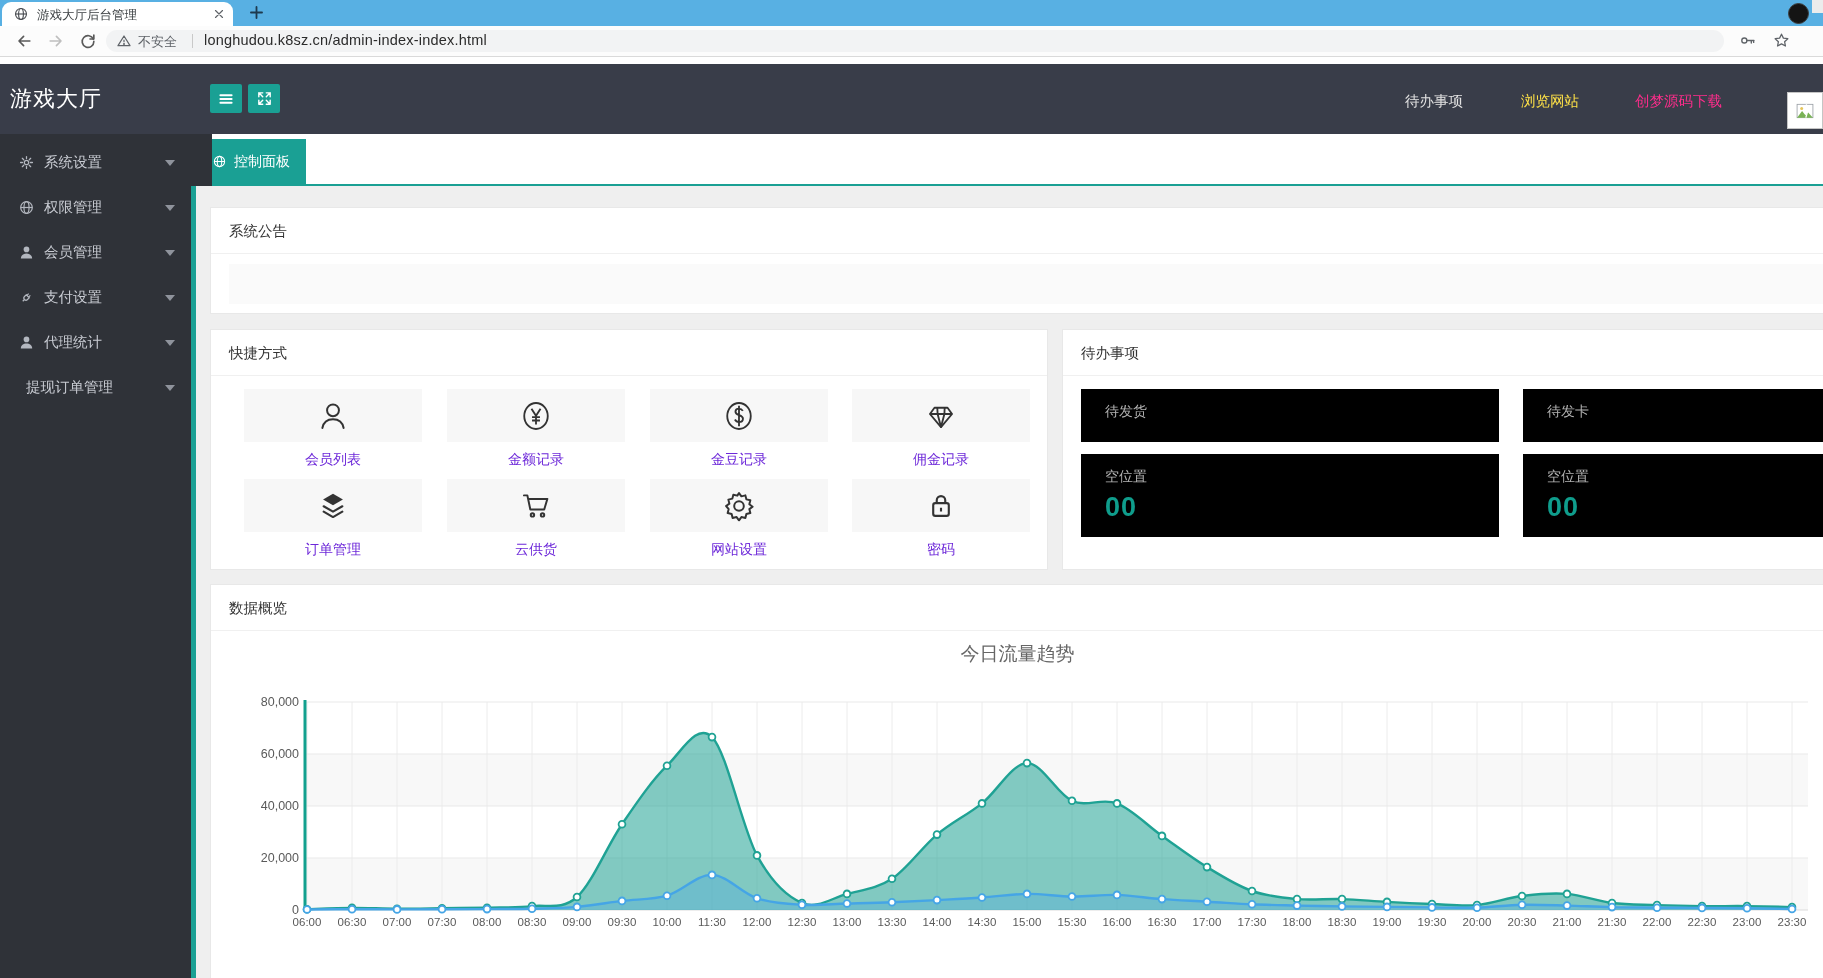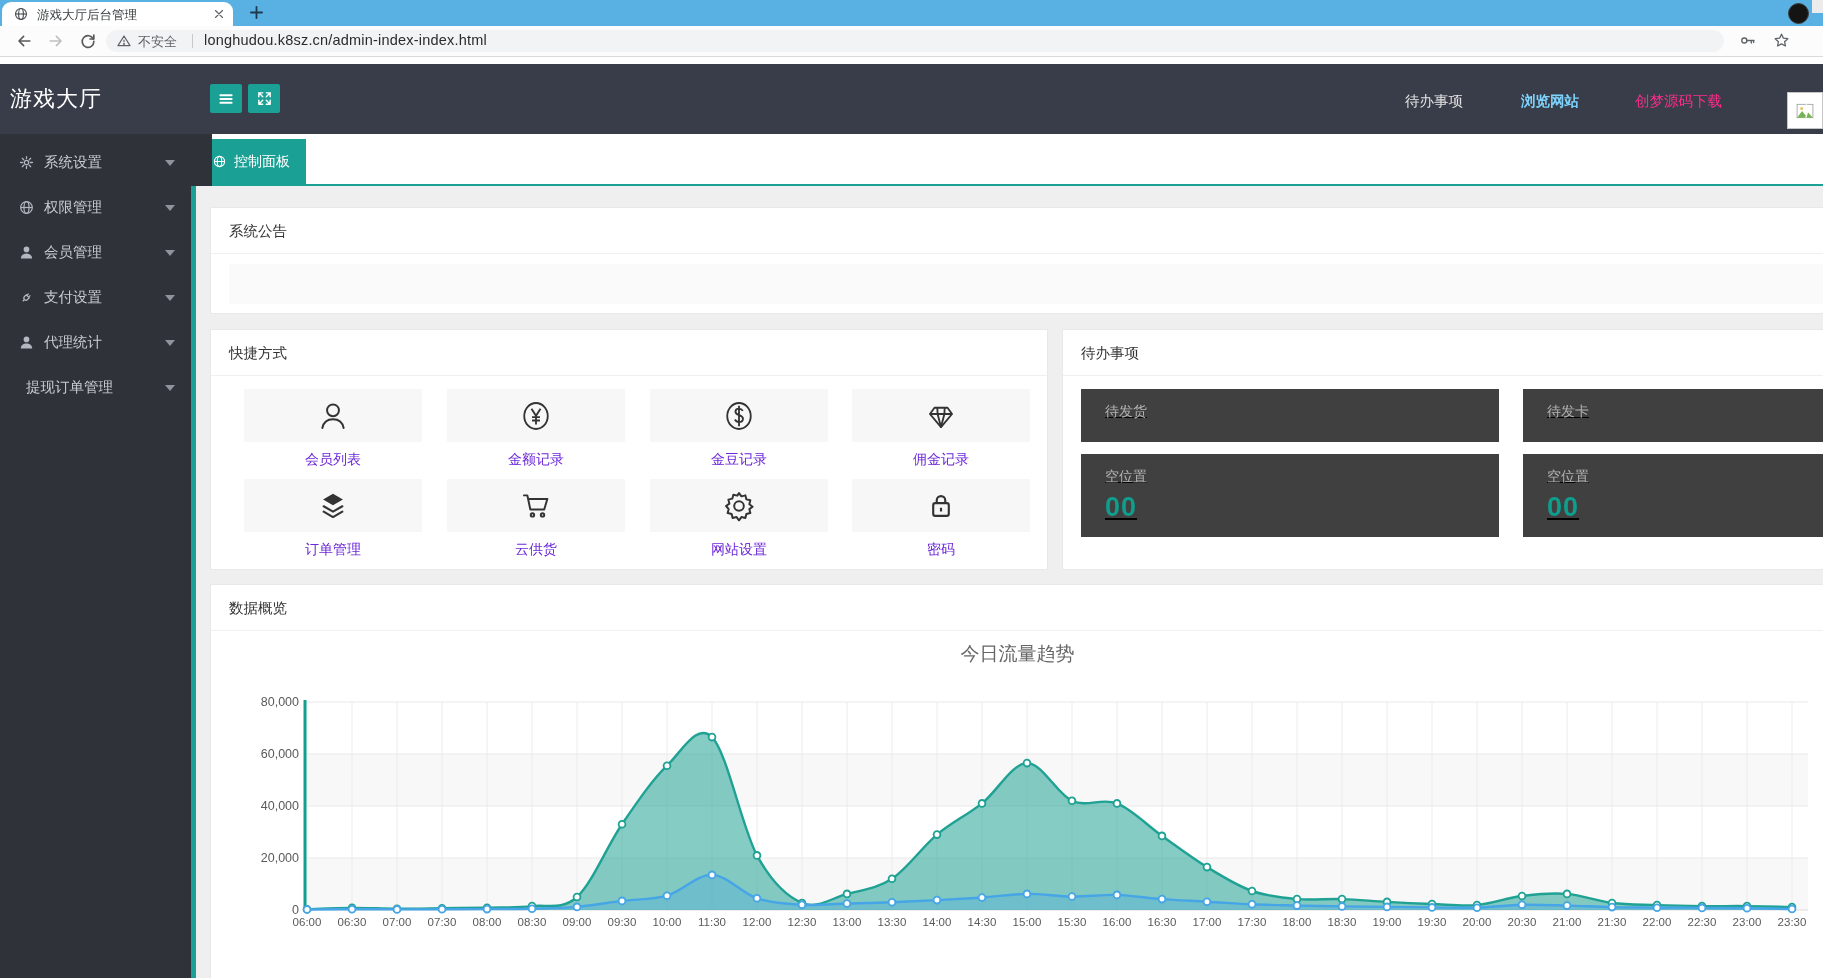--- a/index.html
+++ b/index.html
@@ -55,21 +55,21 @@
   .panel-h{height:46px;line-height:46px;padding-left:18px;font-size:14.5px;color:#333;border-bottom:1px solid #f0f0f0;box-sizing:border-box;}
   .gbox{position:absolute;background:#f7f7f7;}
 
   
   .tile{position:absolute;width:178px;text-align:center;cursor:pointer;}
   .tile-box{height:53px;background:#f7f7f7;display:flex;align-items:center;justify-content:center;color:#333;}
   .tile-box svg{width:34px;height:34px;}
   .tile-label{margin-top:9px;font-size:14px;color:#6d28d9;}
 
   
-  .todo-card{position:absolute;background:#404040;box-sizing:border-box;padding:14px 0 0 24px;text-decoration:underline;}
+  .todo-card{position:absolute;background:#000000;box-sizing:border-box;padding:14px 0 0 24px;}
   .todo-label{font-size:14px;color:#b3b3b3;}
   .todo-value{margin-top:6px;font-size:27px;font-weight:bold;color:#0f9d8c;letter-spacing:1px;}
 
   .chart-title{position:absolute;left:0;top:56px;width:1613px;text-align:center;font-size:19px;color:#666;}
 </style>
 </head>
 <body>
 
 <div>
 
@@ -151,21 +151,21 @@
           </g>
         </svg>
       </div>
     <div class="hbtn b2" id="btn-expand">
         <svg viewBox="0 0 24 24" width="17" height="17">
           <g stroke="#fff" stroke-width="2" fill="none" stroke-linecap="round" stroke-linejoin="round">
             <path d="M9.5 4H4v5.5M14.5 4H20v5.5M9.5 20H4v-5.5M14.5 20H20v-5.5M4 4l5.5 5.5M20 4l-5.5 5.5M4 20l5.5-5.5M20 20l-5.5-5.5"></path>
           </g>
         </svg>
       </div>
-    <span id="header-actions"><div class="hdr-link" style="left: 1405px; color: rgb(226, 226, 226);">待办事项</div><div class="hdr-link" style="left: 1521px; color: #7dd3fc; font-weight: bold;">浏览网站</div><div class="hdr-link" style="left: 1635px; color: rgb(255, 45, 140);">创梦源码下载</div></span>
+    <span id="header-actions"><div class="hdr-link" style="left: 1405px; color: rgb(226, 226, 226);">待办事项</div><div class="hdr-link" style="left: 1521px; color: #fde047;">浏览网站</div><div class="hdr-link" style="left: 1635px; color: rgb(255, 45, 140);">创梦源码下载</div></span>
     <div class="avatar-box" id="avatar-img">
         <svg viewBox="0 0 24 24">
           <rect x="2.5" y="4" width="19" height="16" fill="#fff" stroke="#9aa0a6"></rect>
           <path d="M2.5 20l6-8 4 5 3-3.5 6 6.5z" fill="#79b255"></path>
           <circle cx="8" cy="9" r="1.8" fill="#e5c55a"></circle>
           <path d="M14 4l-3 6 4 3-2 7" stroke="#fff" stroke-width="1.6" fill="none"></path>
         </svg>
       </div>
   </div>
 

